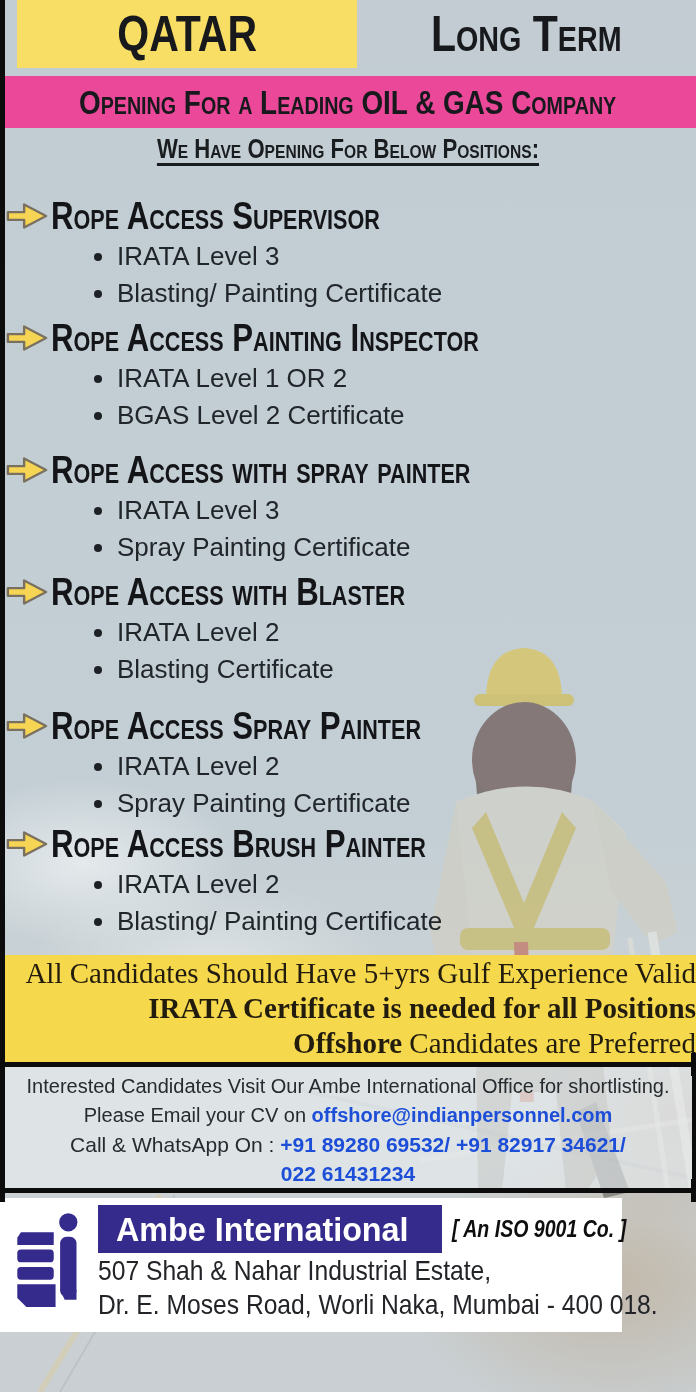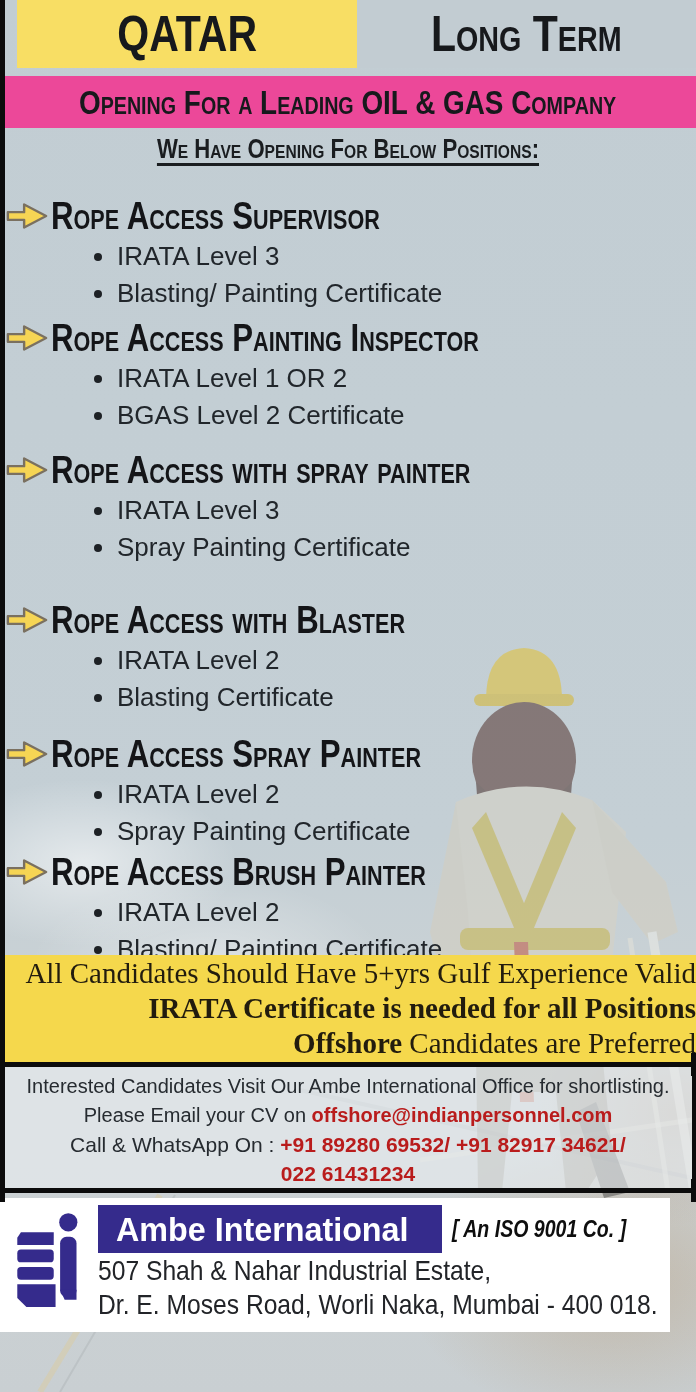--- a/index.html
+++ b/index.html
@@ -37,43 +37,43 @@
   .strip-txt { font-weight:800; font-size:34px; color:#17191c; font-variant:small-caps;
                display:inline-block; transform:scaleX(.82); white-space:nowrap; }
   .subhead { position:absolute; top:134px; left:0; right:0; text-align:center; z-index:3; }
   .subhead-txt { font-weight:800; font-size:27px; color:#1a1d20; font-variant:small-caps;
                  display:inline-block; transform:scaleX(.82); white-space:nowrap;
                  text-decoration:underline; text-decoration-thickness:3px; text-underline-offset:5px; }
   
   .positions { position:absolute; top:194px; left:0; right:0; z-index:3; }
   .pos-item {}
   .pos-item.m1 { margin-top:4px; } .pos-item.m2 { margin-top:14px;text-align:right; }
-  .pos-item.m3 { margin-top:32px; } .pos-item.m4 { margin-top:16px; } .pos-item.m5 { margin-top:0; }
+  .pos-item.m3 { margin-top:4px; } .pos-item.m4 { margin-top:16px; } .pos-item.m5 { margin-top:0; }
   .pos-title-row { display:flex; align-items:center; height:44px; padding-left:5px; }
   .arrow-ic { width:44px; height:32px; flex:0 0 auto; margin-right:2px; }
   .pos-title { font-weight:800; font-size:39px; color:#141518; font-variant:small-caps;
                display:inline-block; transform:scaleX(.8); transform-origin:left center; white-space:nowrap; }
   .bullet-row { display:flex; align-items:center; height:37px; padding-left:94px; }
   .bullet-row:first-of-type { margin-top:2px; }
   .dot { width:8px; height:8px; border-radius:50%; background:#1d2125; margin-right:15px; flex:0 0 auto; }
   .bullet-txt { font-size:26px; color:#21262b; white-space:nowrap; }
   
   .notice { position:absolute; top:955px; left:0; right:0; height:107px; background:#f5d84c;
             z-index:3; display:flex; flex-direction:column; justify-content:center; text-align:center;align-items:flex-end; }
   .notice div { font-family:"Liberation Serif", serif; font-size:29px; line-height:35px; color:#221c0e; white-space:nowrap; }
   .notice .b { font-weight:700; }
   
   .contact { position:absolute; top:1067px; left:0; right:0; height:121px; z-index:3;
              background:rgba(233,237,240,.62); border-left:4px solid #0c0c0c; border-right:4px solid #0c0c0c;
              display:flex; flex-direction:column; justify-content:flex-end; text-align:center; }
   .contact div { font-size:20px; line-height:29px; color:#262b30; white-space:nowrap; }
-  .contact .b { font-weight:700; color:#b91c1c; }
+  .contact .b { font-weight:700; color:#1d4ed8; }
   .contact .ph { font-size:21px; }
   
-  .footer { position:absolute; top:1198px; left:0; width:670px; height:134px; background:#ffffff;
+  .footer { position:absolute; top:1198px; left:0; width:622px; height:134px; background:#ffffff;
             z-index:4; display:flex; padding:6px 6px 6px 8px; }
   .logo-box { width:88px; flex:0 0 auto; position:relative; }
   .logo-svg { position:absolute; left:2px; top:6px; width:82px; height:112px; }
   .foot-col { flex:1; padding-left:2px; }
   .brand-row { display:flex; align-items:center; height:50px; }
   .brand-bar { background:#352b8c; height:48px; display:flex; align-items:center; padding:0 18px; }
   .brand-txt { color:#ffffff; font-weight:700; font-size:34px; white-space:nowrap;
                display:inline-block; transform:scaleX(.95); transform-origin:left center; }
   .iso-txt { font-weight:700; font-style:italic; font-size:23px; color:#0e0e0e; margin-left:10px;
              white-space:nowrap; display:inline-block; transform:scaleX(.85); transform-origin:left center; }

